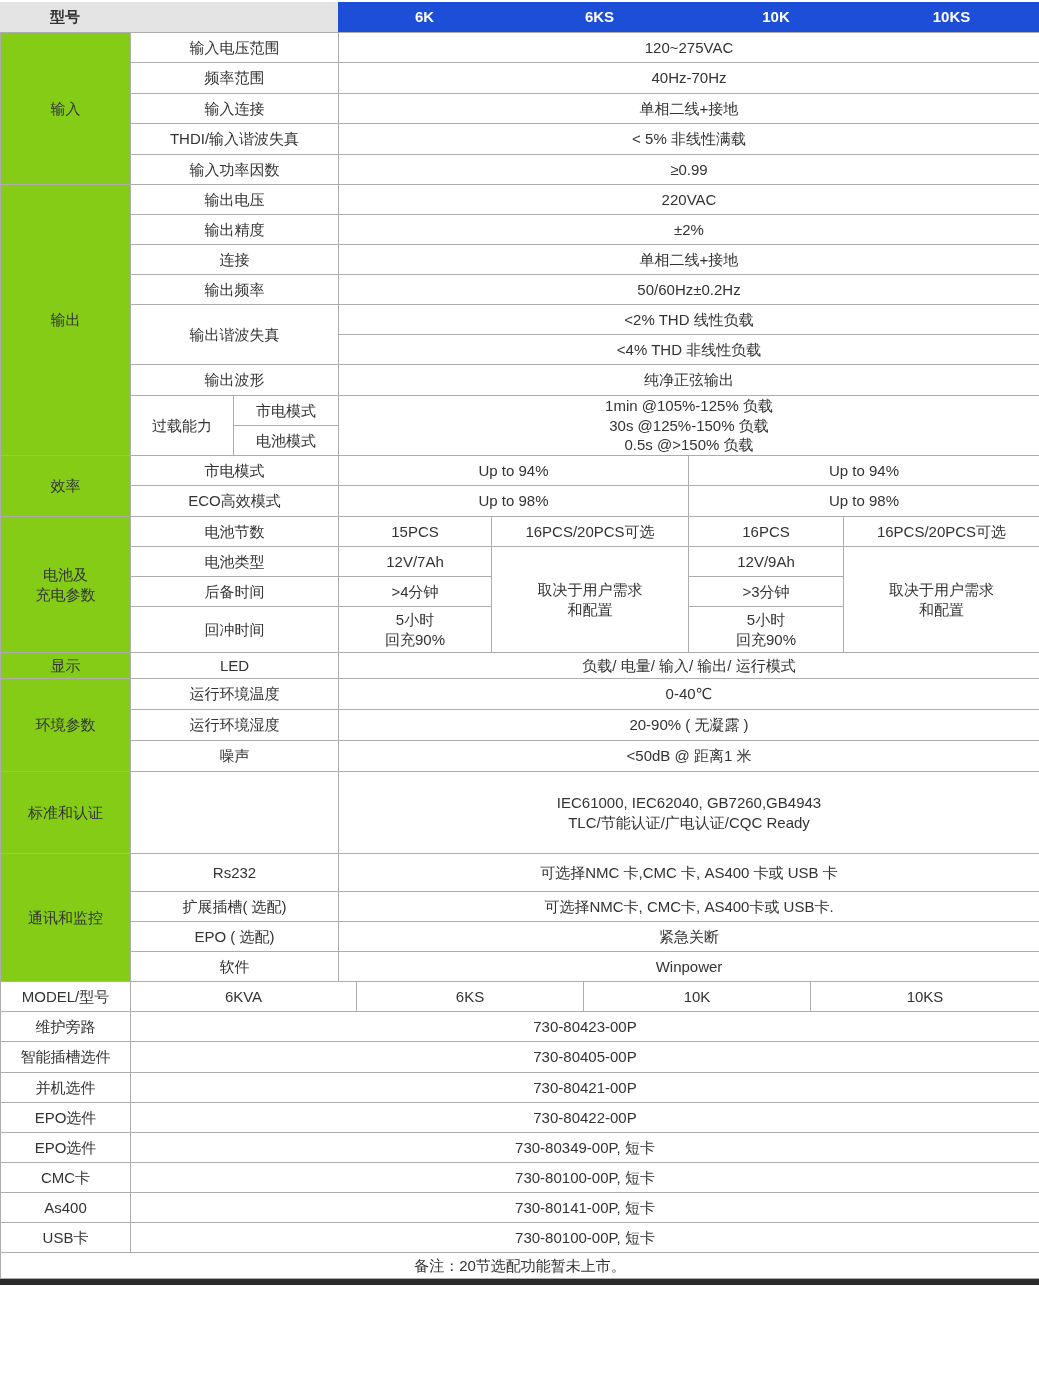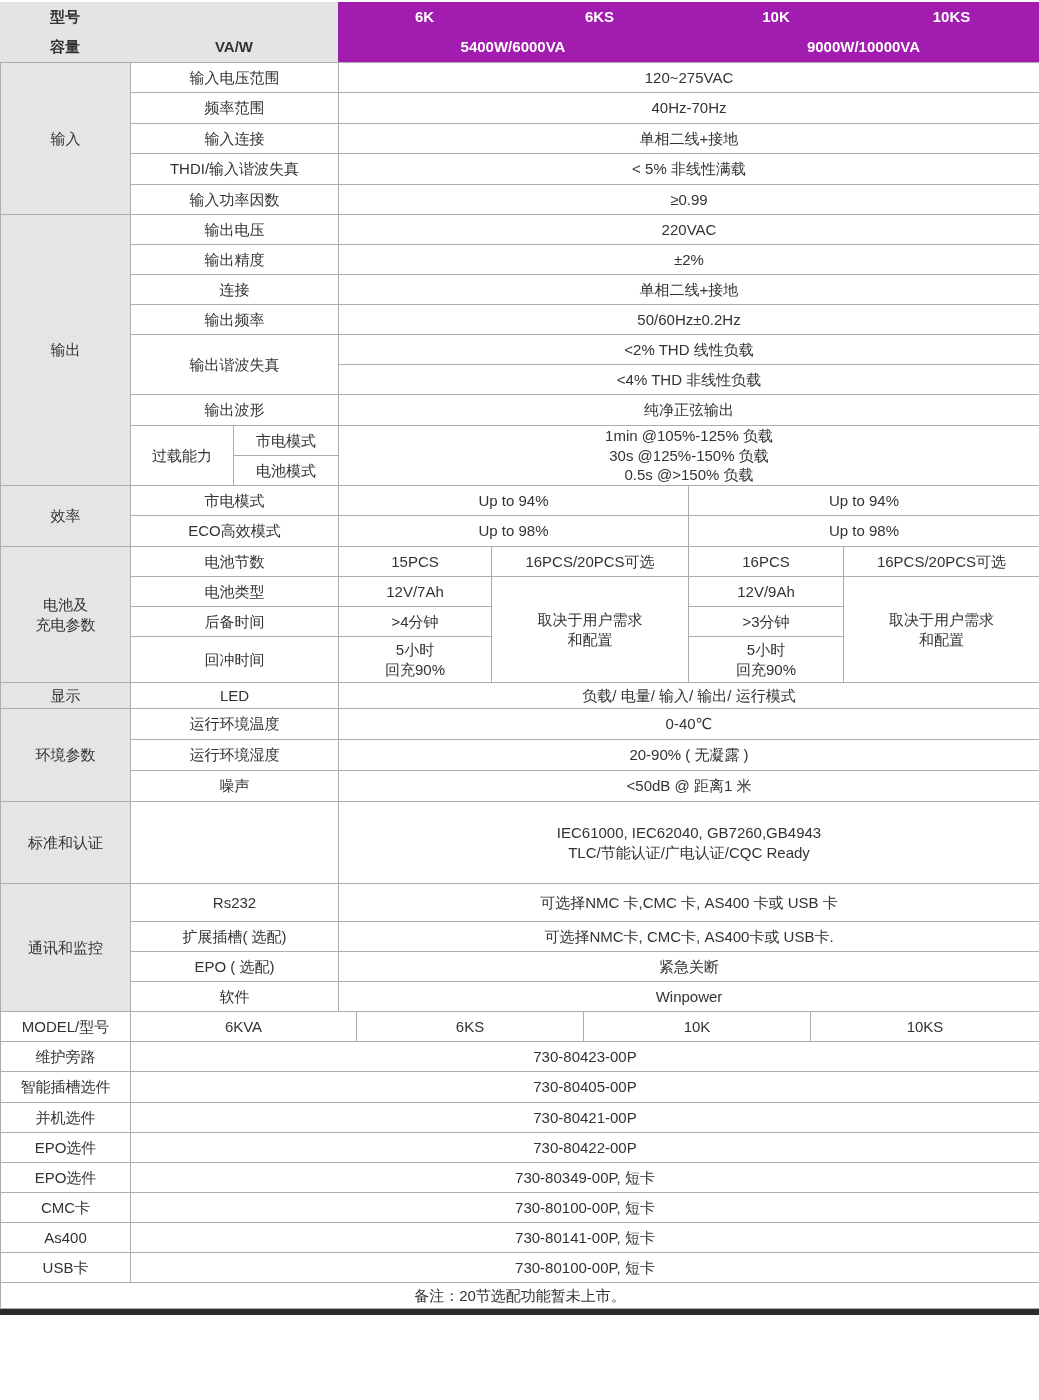--- a/index.html
+++ b/index.html
@@ -9,25 +9,25 @@
     color:#333333; font-size:15px;
   }
   table.t{border-collapse:collapse; table-layout:fixed; width:1039px;}
   table.t td{box-sizing:border-box; padding:0; text-align:center; vertical-align:middle;
              border:1px solid #adadad; line-height:1.3; overflow:hidden;}
   table.bodytab{margin-top:-1px;}
   
   table.hdr{border-collapse:separate; border-spacing:0;font-weight:bold;}
   table.hdr td{border:none;}
   td.graylbl{background:#e4e4e4; border-right:2px solid #ffffff; border-bottom:2px solid #ffffff;}
-  td.darkcell{background:#a21caf; color:#ffffff; border-right:1px solid #4d4d4d; border-bottom:1px solid #4d4d4d;}
+  td.darkcell{background:#1d4ed8; color:#ffffff; border-right:1px solid #4d4d4d; border-bottom:1px solid #4d4d4d;}
   td.darkcell.last{border-right:none;}
   td.darkcell.r2{border-bottom:none;}
   
-  td.seclbl{background:#e5e5e5; text-align:center;}
+  td.seclbl{background:#84cc16; text-align:center;}
   td.sublbl{text-align:left; padding-left:18px;}
   tr.h30{height:30px;} tr.h31{height:31px;} tr.h26{height:26px;} tr.h38{height:38px;}
   tr.h46{height:46px;} tr.h82{height:82px;padding-left:8px;}
   .twoline{line-height:1.45;}
   
   .sectionbar{box-sizing:border-box; width:1039px; background:#dadada; border:1px solid #adadad;
               height:31px; line-height:29px; padding-left:24px; margin-top:-1px;}
   td.optlbl{text-align:left; padding-left:24px;}
   td.optval{text-align:center; padding-right:130px;}
   td.notecell{text-align:left; padding-left:24px;margin-left:45px;}
@@ -49,26 +49,20 @@
       </colgroup>
     <tbody>
         <tr class="h30">
       <td class="graylbl">型号</td>
       <td class="graylbl"></td>
       <td class="darkcell">6K</td>
       <td class="darkcell">6KS</td>
       <td class="darkcell">10K</td>
       <td class="darkcell last">10KS</td>
     </tr>
-    <tr class="h30">
-      <td class="graylbl">容量</td>
-      <td class="graylbl">VA/W</td>
-      <td class="darkcell r2" colspan="2">5400W/6000VA</td>
-      <td class="darkcell r2 last" colspan="2">9000W/10000VA</td>
-    </tr>
   </tbody>
     </table>
 
   <table class="t">
     <colgroup>
         <col style="width:130px">
         <col style="width:208px">
         <col style="width:701px">
       </colgroup>
     <tbody>

